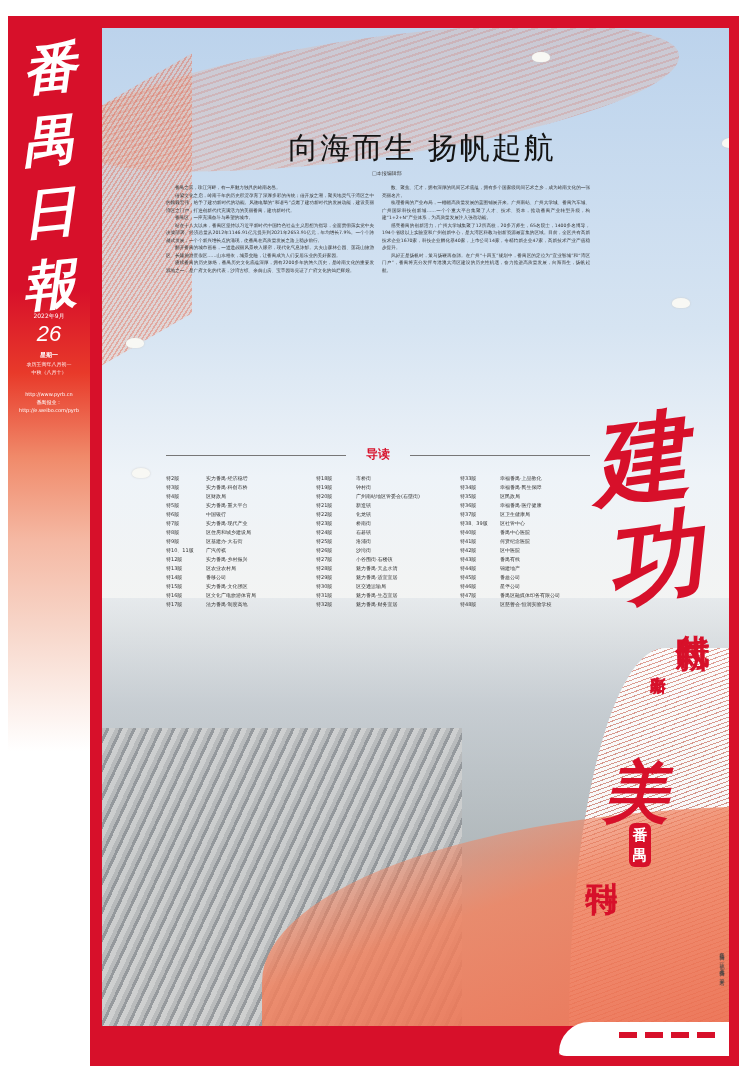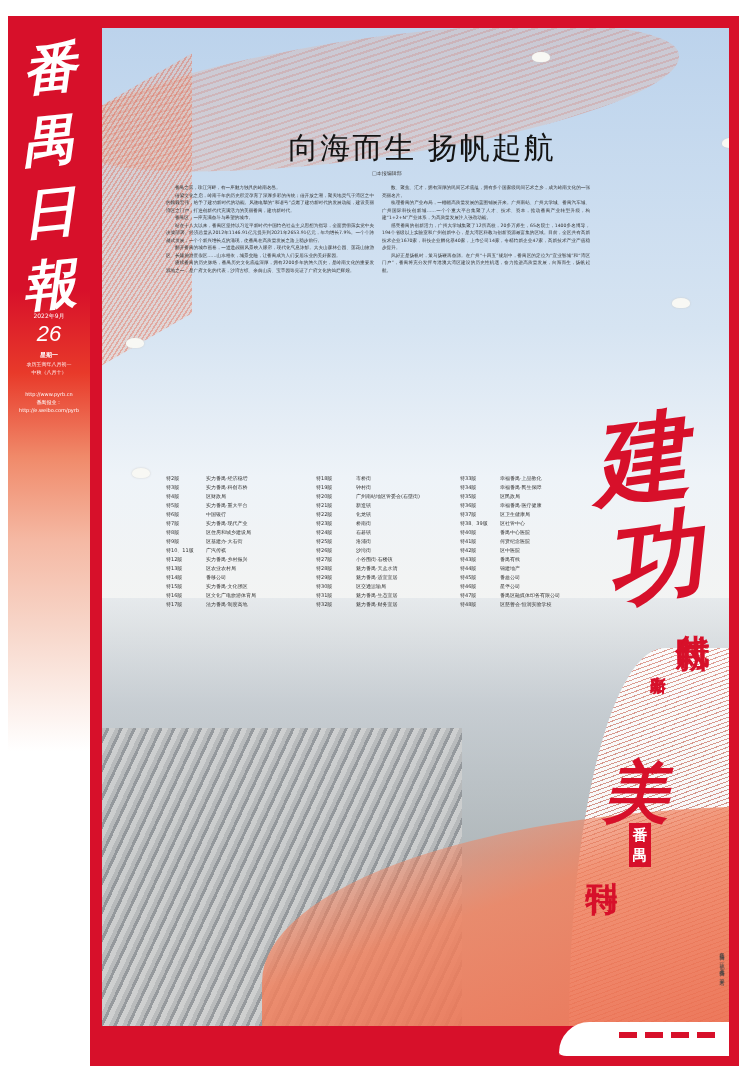--- a/index.html
+++ b/index.html
@@ -41,21 +41,21 @@
   .toc-head .t { position: absolute; left: 0; right: 0; top: 0; text-align: center; color: #d7102a; font-weight: bold; font-size: 12px; }
   .toc { position: absolute; top: 446px; font-size: 5px; line-height: 9px; color: #333; }
   .toc .row { display: flex; }
   .toc .p { width: 40px; }
   .toc1 { left: 64px; } .toc2 { left: 214px; } .toc3 { left: 358px; }
   
   .big-cal { position: absolute; right: 20px; top: 380px; width: 110px; color: #d7102a; font-family: "DejaVu Serif", serif; font-style: italic; font-weight: bold; font-size: 96px; line-height: 100px; transform: rotate(-8deg); }
   .xinshidai { position: absolute; right: 16px; top: 580px; width: 40px; color: #d7102a; font-weight: bold; font-size: 34px; line-height: 40px; writing-mode: vertical-rl; }
   .chuxin { position: absolute; right: 62px; top: 636px; color: #d7102a; font-family: "DejaVu Serif", serif; font-weight: bold; font-size: 16px; line-height: 18px; writing-mode: vertical-rl; }
   .mei { position: absolute; right: 60px; top: 720px; color: #d7102a; font-family: "DejaVu Serif", serif; font-style: italic; font-weight: bold; font-size: 66px; }
-  .panyu-box { position: absolute; right: 78px; top: 795px; width: 22px; background: #d7102a; color: #fff; font-family: "DejaVu Serif", serif; font-weight: bold; font-size: 15px; line-height: 20px; text-align: center; padding: 2px 0; }
+  .panyu-box { position: absolute; right: 78px; top: 795px; width: 22px; background: #d7102a; color: #fff; font-family: "DejaVu Serif", serif; font-weight: bold; font-size: 15px; line-height: 20px; text-align: center; padding: 2px 0; border-radius: 6px; }
   .tekan { position: absolute; right: 108px; top: 830px; color: #d7102a; font-weight: bold; font-size: 32px; line-height: 38px; writing-mode: vertical-rl; }
   .editor { position: absolute; right: 4px; top: 920px; font-size: 5px; color: #444; writing-mode: vertical-rl; letter-spacing: 1px; }
   .dove { position: absolute; width: 18px; height: 10px; background: #f8f8f4; border-radius: 50% 50% 40% 40%; box-shadow: 0 0 2px #ccc; }
 </style>
 </head>
 <body>
 
 <div class="page">
 
   <div class="masthead">
@@ -102,20 +102,25 @@
         <p>翻开番禺的城市画卷，一道道靓丽风景映入眼帘，现代化气息浓郁。大夫山森林公园、莲花山旅游区、长隆旅游度假区……山水相依，城景交融，让番禺成为人们安居乐业的美好家园。</p>
         <p>赓续番禺的历史脉络，番禺历史文化底蕴深厚，拥有2200多年的悠久历史，是岭南文化的重要发源地之一，是广府文化的代表，沙湾古镇、余荫山房、宝墨园等见证了广府文化的灿烂辉煌。</p>
       </div>
       <div class="body-col col2">
         <p>数、聚焦、汇才，拥有深厚的民间艺术底蕴，拥有多个国家级民间艺术之乡，成为岭南文化的一张亮丽名片。</p>
         <p>梳理番禺的产业布局，一幅幅高质量发展的蓝图铺展开来。广州南站、广州大学城、番禺汽车城、广州国际科技创新城……一个个重大平台集聚了人才、技术、资本，推动番禺产业转型升级，构建“1+2+N”产业体系，为高质量发展注入强劲动能。</p>
         <p>感受番禺的创新活力，广州大学城集聚了12所高校，20多万师生，65名院士，1400多名博导，194个省级以上实验室和广州创新中心，是大湾区科教与创新资源最富集的区域。目前，全区共有高新技术企业1670家，科技企业孵化器40家，上市公司14家，专精特新企业47家，高新技术产业产值稳步提升。</p>
         <p>风好正是扬帆时，策马扬鞭再奋蹄。在广州“十四五”规划中，番禺区的定位为“宜业智城”和“湾区门户”，番禺将充分发挥粤港澳大湾区建设的历史性机遇，奋力推进高质量发展，向海而生，扬帆起航。</p>
       </div>
 
+      <div class="toc-head">
+        <div class="line l"></div>
+        <div class="t">导读</div>
+        <div class="line r"></div>
+      </div>
 
       <div class="toc toc1">
         <div class="row">
             <span class="p">特2版</span>
             <span>实力番禺·经济稳增</span>
           </div>
         <div class="row">
             <span class="p">特3版</span>
             <span>实力番禺·科创市桥</span>
           </div>

